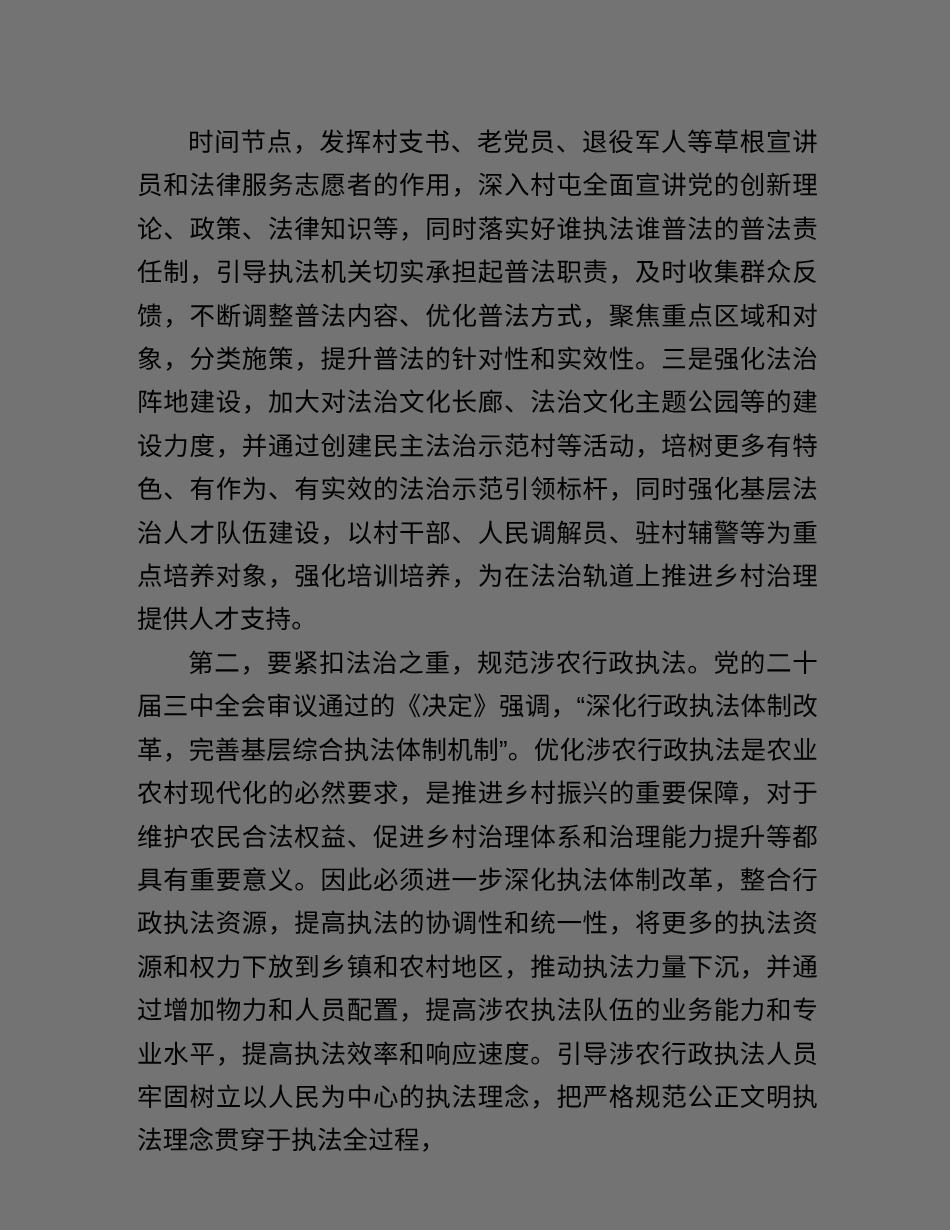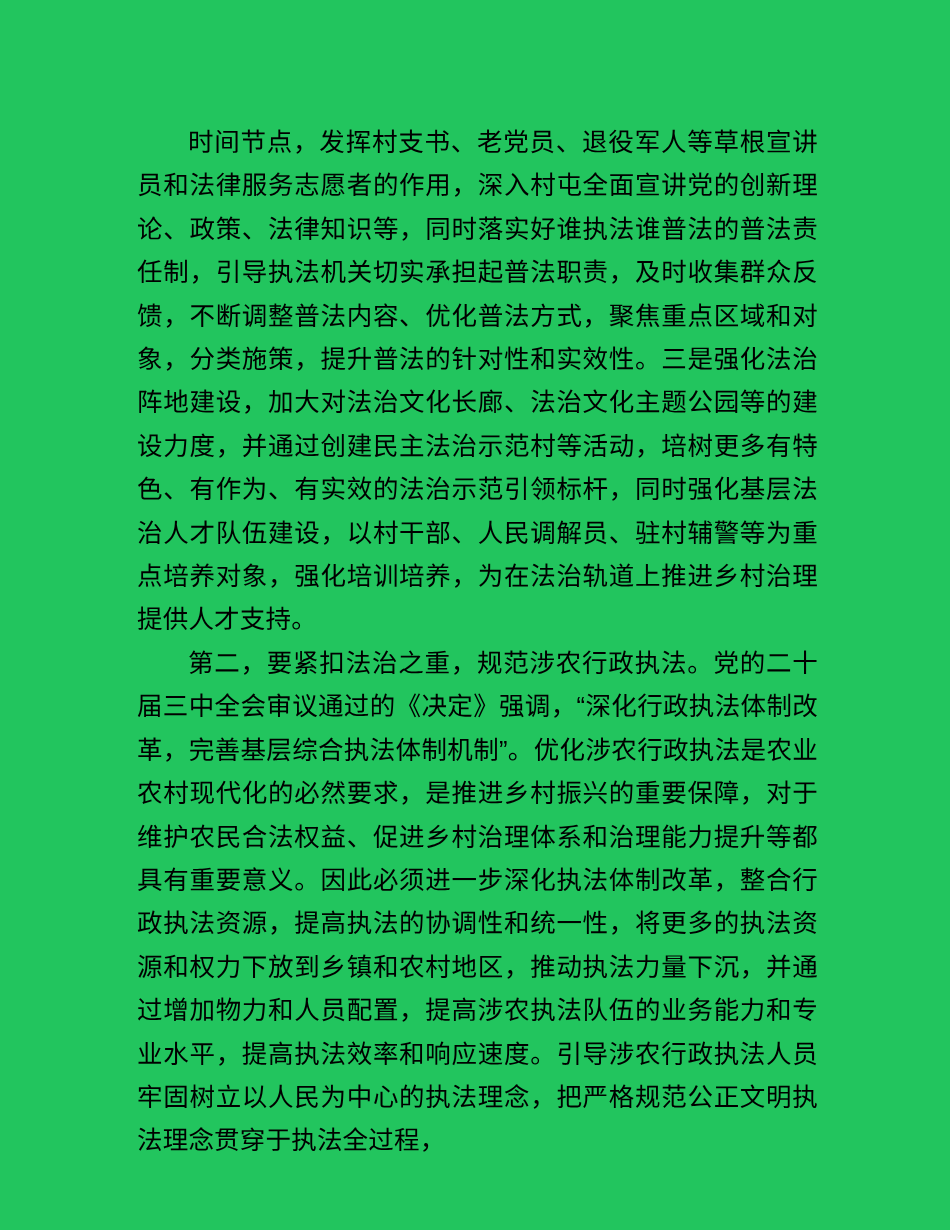--- a/index.html
+++ b/index.html
@@ -4,21 +4,21 @@
 <style>
   html, body {
     margin: 0;
     padding: 0;
     background: #ffffff;
   }
   .page {
     position: relative;
     width: 950px;
     height: 1230px;
-    background: #22c55e;
+    background: #737373;
     overflow: hidden;
     font-family: "Liberation Sans", "DejaVu Sans", sans-serif;
   }
   .content {
     position: absolute;
     left: 137px;
     top: 121px;
     width: 681px;
   }
   .para {

